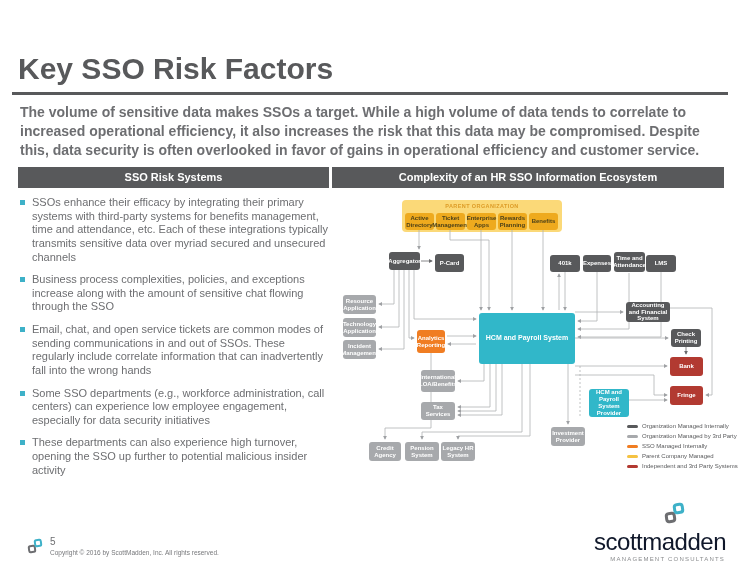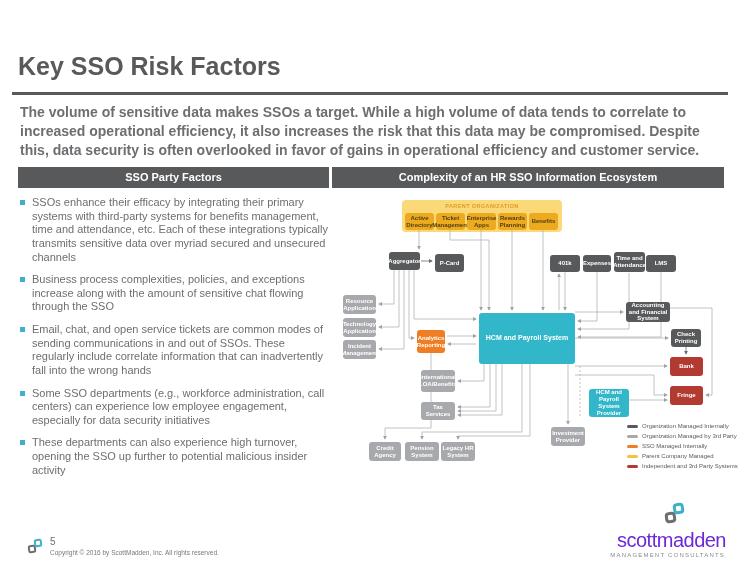--- a/index.html
+++ b/index.html
@@ -1,19 +1,19 @@
 <!DOCTYPE html>
 <html><head>
 <meta charset="utf-8">
 <style>
   * { margin:0; padding:0; box-sizing:border-box; }
   body { font-family:"Liberation Sans", sans-serif; background:#fff; }
   .slide { position:relative; width:740px; height:572px; background:#fff; overflow:hidden; }
 
-  .title { position:absolute; left:18px; top:52px; font-size:25px; font-weight:bold; color:#58595b; }
+  .title { position:absolute; left:18px; top:52px; font-size:30px; font-weight:bold; color:#58595b; }
   .rule { position:absolute; left:12px; top:92px; width:716px; height:3px; background:#58595b; }
   .intro { position:absolute; left:20px; top:103px; width:704px; font-size:14px; font-weight:bold; color:#6d6e71; line-height:1.35; }
 
   .panel { position:absolute; top:167px; }
   .panel.left { left:18px; width:311px; }
   .panel.right { left:332px; width:392px; }
   .phdr { background:#58595b; color:#fff; font-weight:bold; font-size:11px; text-align:center; height:21px; line-height:21px; }
 
   .bullets { list-style:none; margin-top:8px; }
   .bullets li { display:flex; gap:7px; margin:0 0 9px 2px; }
@@ -49,34 +49,34 @@
   .mini-logo .sq-gray { left:0; top:6px; width:8px; height:8px; border:2.5px solid #6d6e71; transform:rotate(-8deg); }
   .mini-logo .sq-teal { left:6px; top:0; width:8px; height:8px; border:2.5px solid #3eb1c8; transform:rotate(-8deg); }
   .pagenum { font-size:10px; color:#6d6e71; }
   .copyright { font-size:6.5px; color:#77787b; margin-top:2px; }
 
   .brand { position:absolute; right:14px; top:503px; text-align:right; }
   .brand-icon { position:relative; display:inline-block; width:25px; height:25px; margin-right:36px; }
   .brand-icon i { position:absolute; border-radius:4px; }
   .brand-icon .sq-gray { left:0; top:9px; width:11px; height:11px; border:3px solid #6d6e71; transform:rotate(-8deg); }
   .brand-icon .sq-teal { left:8px; top:0; width:11px; height:11px; border:3px solid #3eb1c8; transform:rotate(-8deg); }
-  .brand-name { font-size:20px; color:#6d28d9; letter-spacing:-0.5px; line-height:1; margin-top:-2px; }
+  .brand-name { font-size:24px; color:#0f172a; letter-spacing:-0.5px; line-height:1; margin-top:-2px; }
   .brand-tag { font-size:6px; color:#8a8c8e; letter-spacing:1.2px; margin-top:2px; padding-right:1px; }
 </style>
 </head>
 <body>
 
 <div class="slide">
 
   <h1 class="title">Key SSO Risk Factors</h1>
   <div class="rule"></div>
   <p class="intro">The volume of sensitive data makes SSOs a target. While a high volume of data tends to correlate to increased operational efficiency, it also increases the risk that this data may be compromised. Despite this, data security is often overlooked in favor of gains in operational efficiency and customer service.</p>
 
   <section class="panel left">
-    <div class="phdr">SSO Party Factors</div>
+    <div class="phdr">SSO Risk Systems</div>
     <ul class="bullets">
         <li>
           <span class="blt"></span>
           <span class="btx">SSOs enhance their efficacy by integrating their primary systems with third-party systems for benefits management, time and attendance, etc. Each of these integrations typically transmits sensitive data over myriad secured and unsecured channels</span>
         </li>
         <li>
           <span class="blt"></span>
           <span class="btx">Business process complexities, policies, and exceptions increase along with the amount of sensitive chat flowing through the SSO</span>
         </li>
         <li>

